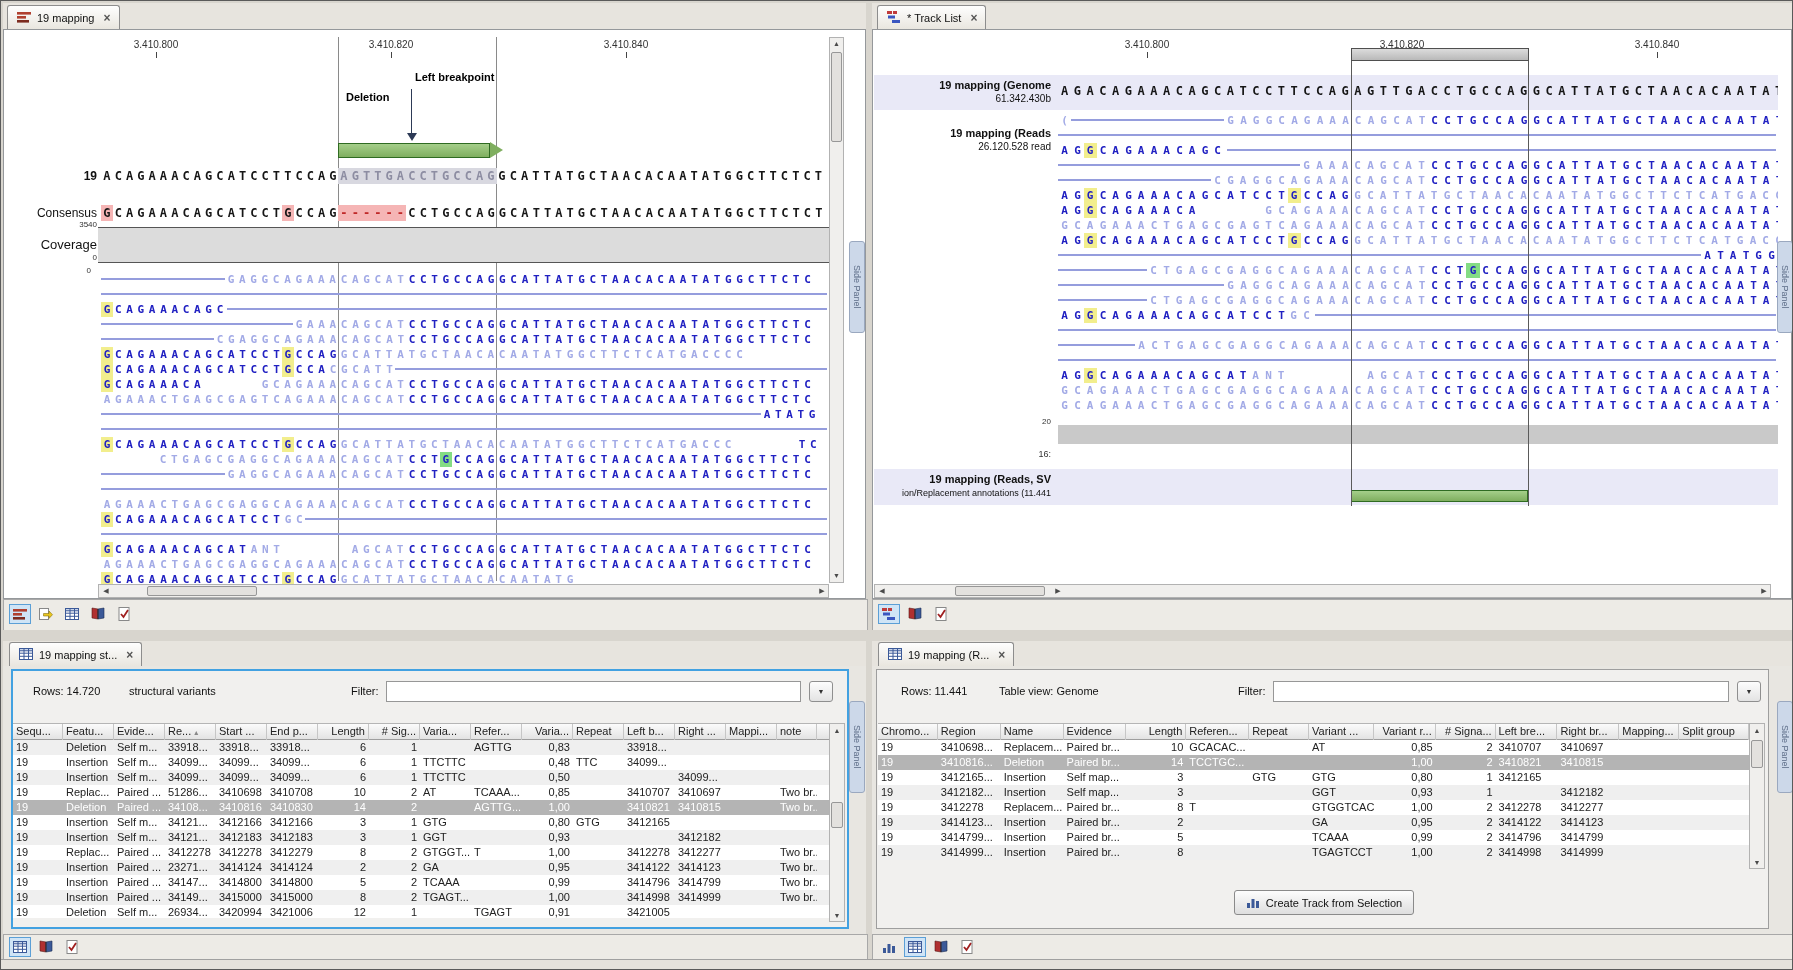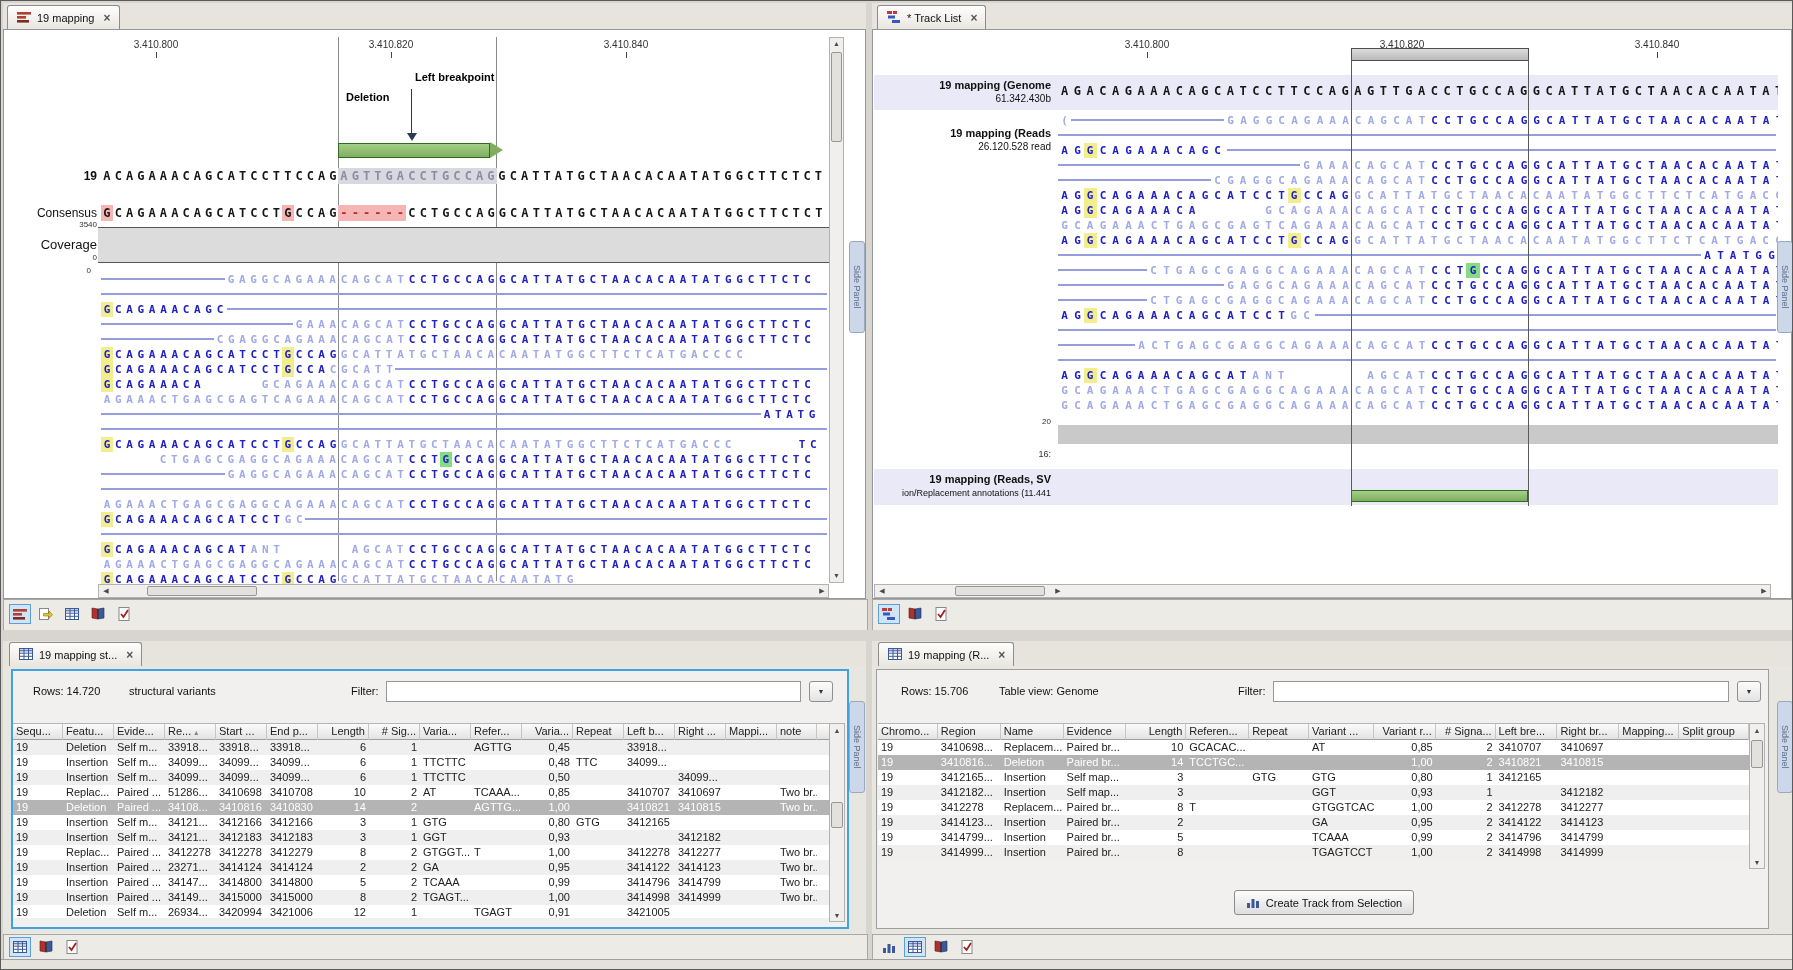--- a/index.html
+++ b/index.html
@@ -2115,21 +2115,21 @@
           <div class="tcell" style="width: 50px;">19</div>
           <div class="tcell" style="width: 51px;">Deletion</div>
           <div class="tcell" style="width: 51px;">Self m...</div>
           <div class="tcell" style="width: 51px;">33918...</div>
           <div class="tcell" style="width: 51px;">33918...</div>
           <div class="tcell" style="width: 51px;">33918...</div>
           <div class="tcell" style="width: 51px; text-align: right;">6</div>
           <div class="tcell" style="width: 51px; text-align: right;">1</div>
           <div class="tcell" style="width: 51px;"></div>
           <div class="tcell" style="width: 51px;">AGTTG</div>
-          <div class="tcell" style="width: 51px; text-align: right;">0,45</div>
+          <div class="tcell" style="width: 51px; text-align: right;">0,83</div>
           <div class="tcell" style="width: 51px;"></div>
           <div class="tcell" style="width: 51px;">33918...</div>
           <div class="tcell" style="width: 51px;"></div>
           <div class="tcell" style="width: 51px;"></div>
           <div class="tcell" style="width: 40px;"></div>
         </div>
         <div class="trow row-b" style="left:0;top:15px;width:816px">
           <div class="tcell" style="width: 50px;">19</div>
           <div class="tcell" style="width: 51px;">Insertion</div>
           <div class="tcell" style="width: 51px;">Self m...</div>
@@ -2372,21 +2372,21 @@
           <line x1="1.5" y1="10.3" x2="14.5" y2="10.3" stroke="#3b5998"></line>
           <line x1="6" y1="2.5" x2="6" y2="13.5" stroke="#3b5998"></line>
           <line x1="10.5" y1="2.5" x2="10.5" y2="13.5" stroke="#3b5998"></line>
         </svg></span>
     <span>19 mapping (R...</span>
     <span class="tclose">×</span>
   </div>
   <div class="abs" style="left:871px;top:665px;width:920px;height:268px;background:#e8e6e1"></div>
   <div class="plainbox" style="left:875px;top:668px;width:893px;height:260px"></div>
 
-  <div class="flabel" style="left:900px;top:684px">Rows: 15.706</div>
+  <div class="flabel" style="left:900px;top:684px">Rows: 11.441</div>
   <div class="flabel" style="left:998px;top:684px">Table view: Genome</div>
   <div class="flabel" style="left:1237px;top:684px">Filter:</div>
   <div class="finput" style="left:1272px;top:680px;width:456px;height:21px"></div>
   <div class="fdrop" style="left:1736px;top:680px;width:24px;height:21px">▼</div>
 
   <div id="br-table">
       <div class="thead" style="left:877px;top:722px;width:871px;height:17px">
         <div class="thcell" style="width: 60px;">Chromo...</div>
         <div class="thcell" style="width: 63px;">Region</div>
         <div class="thcell" style="width: 63px;">Name</div>

